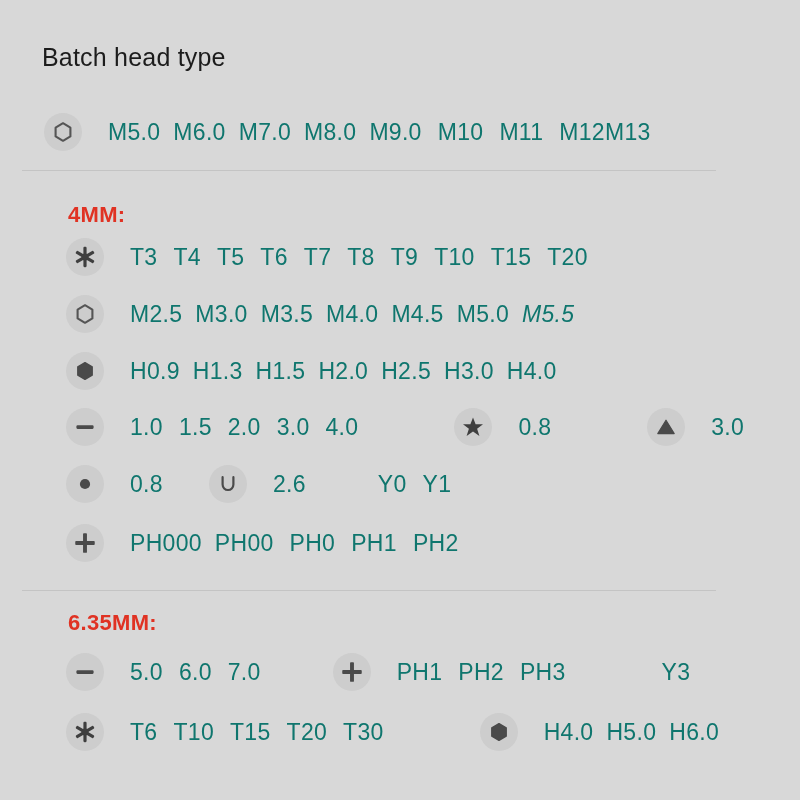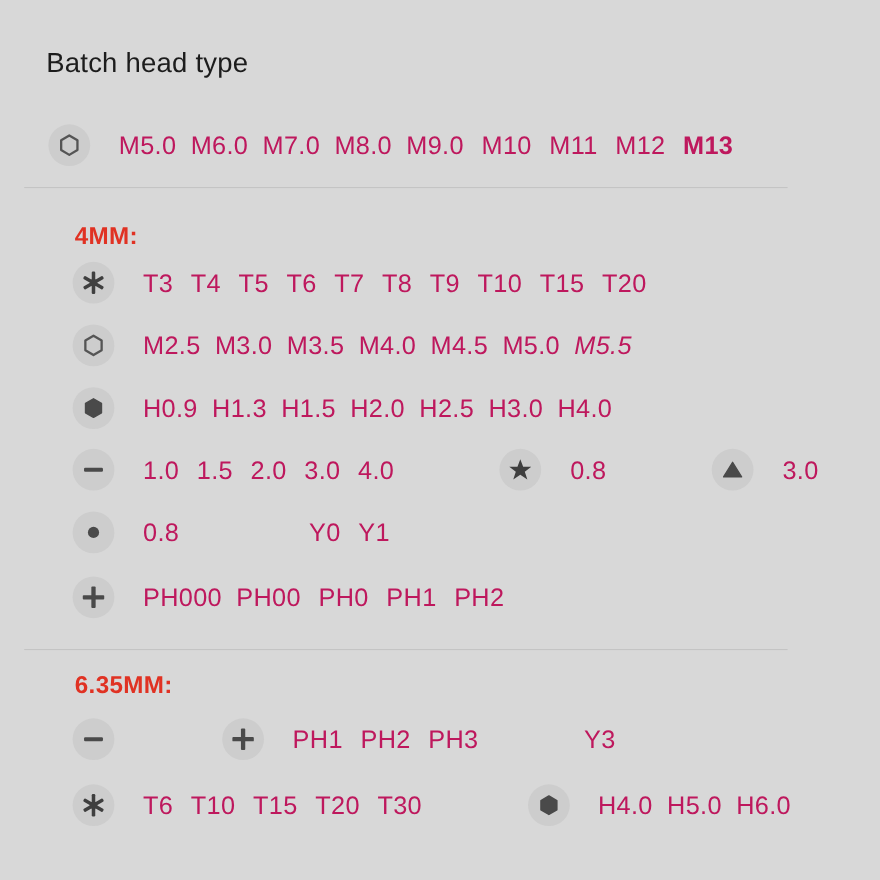--- a/index.html
+++ b/index.html
@@ -72,21 +72,21 @@
 
   .group {
     display: flex;
     align-items: center;
   }
 
   .sizes {
     display: flex;
     align-items: flex-start;
     font-size: 23px;
-    color: #be185d;
+    color: #0f766e;
     letter-spacing: .3px;
   }
   .sizes .sz { display: inline-block; }
 
   
   .icon {
     width: 38px;
     height: 38px;
     border-radius: 50%;
     background: #cdcdcd;
@@ -119,21 +119,21 @@
       <span class="spacer-sm"></span>
       <span class="sizes">
           <span class="sz">M5.0</span>
           <span class="sz" style="margin-left: 13px;">M6.0</span>
           <span class="sz" style="margin-left: 13px;">M7.0</span>
           <span class="sz" style="margin-left: 13px;">M8.0</span>
           <span class="sz" style="margin-left: 13px;">M9.0</span>
           <span class="sz" style="margin-left: 16px;">M10</span>
           <span class="sz" style="margin-left: 16px;">M11</span>
           <span class="sz" style="margin-left: 16px;">M12</span>
-          <span class="sz" style="margin-left: 16px; font-weight: bold;">M13</span>
+          <span class="sz" style="">M13</span>
         </span>
     </div>
   </div>
 
   <div class="divider d1"></div>
 
   <div class="section-head s4">4MM:</div>
 
   <div class="row indent1" style="top:238px;">
     <div class="group">
@@ -251,20 +251,31 @@
         <svg width="24" height="24" viewBox="0 0 24 24">
           <circle cx="12" cy="12" r="5.1" fill="#4a4a4a"></circle>
         </svg>
       </span>
       <span class="spacer-sm"></span>
       <span class="sizes">
           <span class="sz">0.8</span>
         </span>
     </div>
     <span class="spacer-md"></span>
+    <div class="group">
+      <span class="icon">
+        <svg width="24" height="24" viewBox="0 0 24 24">
+          <path d="M6.6 5.2 L6.6 12.6 A5.4 5.4 0 0 0 17.4 12.6 L17.4 5.2" fill="none" stroke="#4a4a4a" stroke-width="2.2" stroke-linecap="round"></path>
+        </svg>
+      </span>
+      <span class="spacer-sm"></span>
+      <span class="sizes">
+          <span class="sz">2.6</span>
+        </span>
+    </div>
     <span class="spacer-lg"></span>
     <div class="group">
       <span class="sizes">
           <span class="sz">Y0</span>
           <span class="sz" style="margin-left: 16px;">Y1</span>
         </span>
     </div>
   </div>
 
   <div class="row indent1" style="top:524px;">
@@ -291,20 +302,25 @@
   <div class="section-head s635">6.35MM:</div>
 
   <div class="row indent1" style="top:653px;">
     <div class="group">
       <span class="icon">
         <svg width="24" height="24" viewBox="0 0 24 24">
           <rect x="3.4" y="10.3" width="17.2" height="3.6" rx="1.1" fill="#4a4a4a"></rect>
         </svg>
       </span>
       <span class="spacer-sm"></span>
+      <span class="sizes">
+          <span class="sz">5.0</span>
+          <span class="sz" style="margin-left: 16px;">6.0</span>
+          <span class="sz" style="margin-left: 16px;">7.0</span>
+        </span>
     </div>
     <span class="spacer-lg"></span>
     <div class="group">
       <span class="icon">
         <svg width="26" height="26" viewBox="0 0 24 24">
           <rect x="3.0" y="10.2" width="18" height="3.6" rx="0.8" fill="#4a4a4a"></rect>
           <rect x="10.2" y="3.0" width="3.6" height="18" rx="0.8" fill="#4a4a4a"></rect>
         </svg>
       </span>
       <span class="spacer-sm"></span>

